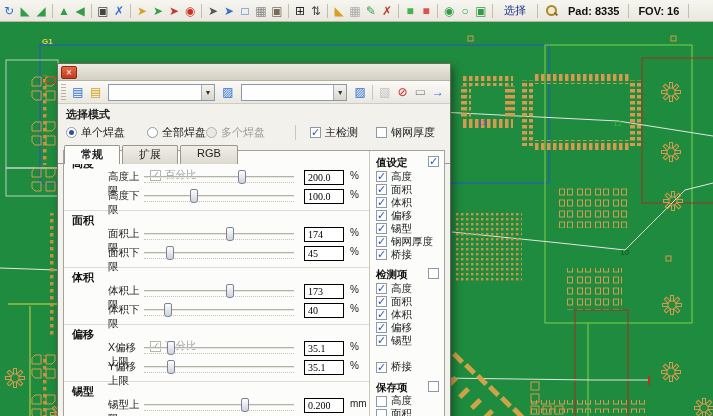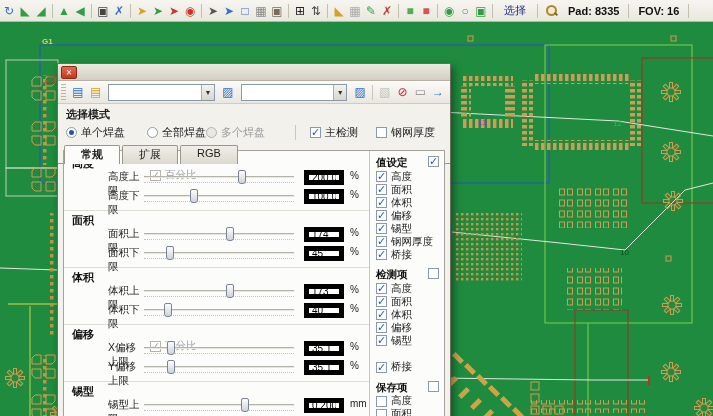--- a/index.html
+++ b/index.html
@@ -83,22 +83,22 @@
   .pct { position:absolute; left:86px; top:12px; display:inline-flex; align-items:center; }
   .pctl { color:#9aa0a6; margin-left:4px; font-size:10.5px; }
   .prow { display:flex; align-items:flex-start; height:18px; margin-top:1px; }
   .plabel { width:80px; padding-left:44px; font-size:10.5px; color:#222; flex:none; }
   .slider { position:relative; width:150px; height:18px; flex:none; cursor:pointer; }
   .track { position:absolute; left:0; right:0; top:6px; height:2px; background:#b5b2a8;
            border-bottom:1px solid #e8e6df; }
   .ticks { position:absolute; left:0; right:0; top:12px; border-top:1px dotted #c5c2b8; }
   .thumb { position:absolute; top:0; width:8px; height:14px; margin-left:-4px;
            background:linear-gradient(#fdfdfd,#cfd2da); border:1px solid #7a8296; border-radius:2px 2px 3px 3px; }
-  .pval { width:40px; height:15px; border:5px solid #000000; font-size:10px; padding:0 3px;
-          margin-left:10px; font-family:Liberation Sans, sans-serif; }
+  .pval { width:40px; height:15px; border:1px solid #000000; font-size:10px; padding:0 3px;
+          margin-left:10px; font-family:Liberation Serif, serif; }
   .punit { width:24px; margin-left:6px; font-size:10px; color:#222; }
 
   #rpanel { position:absolute; left:305px; right:0; top:0; bottom:0; border-left:1px solid #c9c6bc;
             padding:3px 3px 0 6px; }
   .grp-head { position:relative; height:14px; margin-top:2px; }
   .grp-title { font-weight:bold; font-size:10.5px; color:#111; }
   .grp-head .cb { position:absolute; right:2px; top:0; }
   .gitem { display:flex; align-items:center; height:12.5px; margin-top:.5px; }
   .gitem.gap { margin-top:14px; }
   .gilabel { margin-left:4px; font-size:10.5px; }

